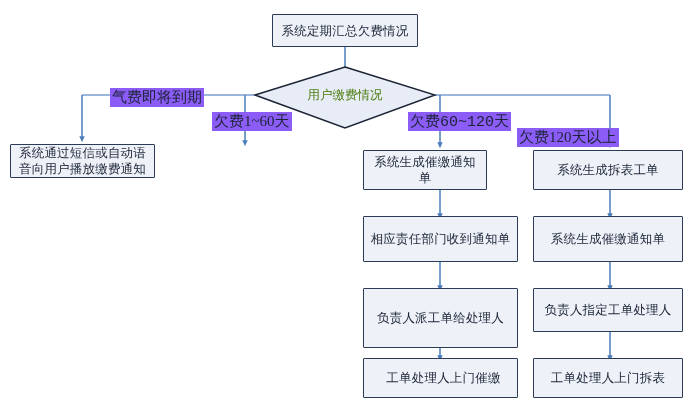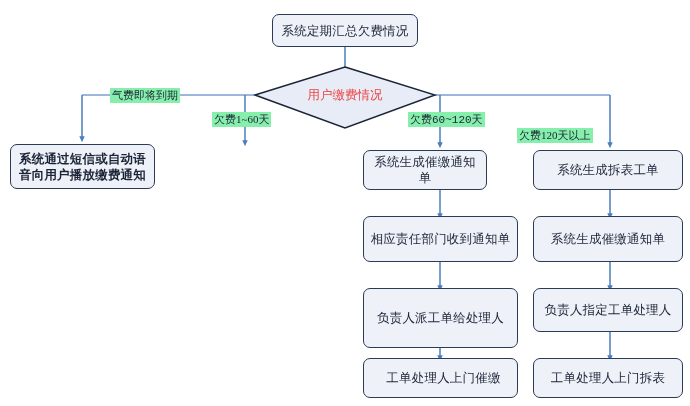--- a/index.html
+++ b/index.html
@@ -9,43 +9,43 @@
     color:#1f2a44;
   }
   #canvas{position:absolute;left:0;top:0;width:690px;height:406px;}
   svg.wires{position:absolute;left:0;top:0;width:690px;height:406px;pointer-events:none;}
 
   .node{
     position:absolute;
     box-sizing:border-box;
     background:#eef1f8;
     border:1.3px solid #2b3a55;
-    border-radius:7px;
+    border-radius:1px;
     display:flex;align-items:center;justify-content:center;
     text-align:center;
     font-size:12.5px;
     line-height:1.28;
     letter-spacing:0.2px;
     color:#1b2436;
     padding:2px 6px;
   }
   .node.wide{font-size:12.5px;}
   .diamond-label{
     position:absolute;
     font-size:12.5px;
-    color:#ef4444;
+    color:#4d7c0f;
     white-space:nowrap;
     text-align:center;
   }
   .edge-label{
     position:absolute;
-    font-size:11px;
+    font-size:15px;
     color:#1b2436;
     white-space:nowrap;
-    background:#86efac;
+    background:#8b5cf6;
     padding:0 2px;
     letter-spacing:0px;
   }
 </style>
 </head>
 <body>
 
 <div id="canvas">
 
   <svg class="wires" viewBox="0 0 690 406">
@@ -95,21 +95,21 @@
   <div class="edge-label" style="left:212px;top:112px;">
     <span>欠费1~60天</span>
   </div>
   <div class="edge-label" style="left:408px;top:112px;font-family:Liberation Mono, monospace;">
     <span>欠费60~120天</span>
   </div>
   <div class="edge-label" style="left:517px;top:85px;margin-top:43px;">
     <span>欠费120天以上</span>
   </div>
 
-  <div class="node wide" style="left:10px;top:144px;width:145px;height:45px;font-weight:bold;">
+  <div class="node wide" style="left:10px;top:144px;width:145px;height:34px;">
     <span>系统通过短信或自动语音向用户播放缴费通知</span>
   </div>
 
 
   <div class="node" style="left:363px;top:150px;width:124px;height:40px;">
     <span>系统生成催缴通知单</span>
   </div>
   <div class="node" style="left:363px;top:216px;width:155px;height:46px;">
     <span>相应责任部门收到通知单</span>
   </div>

